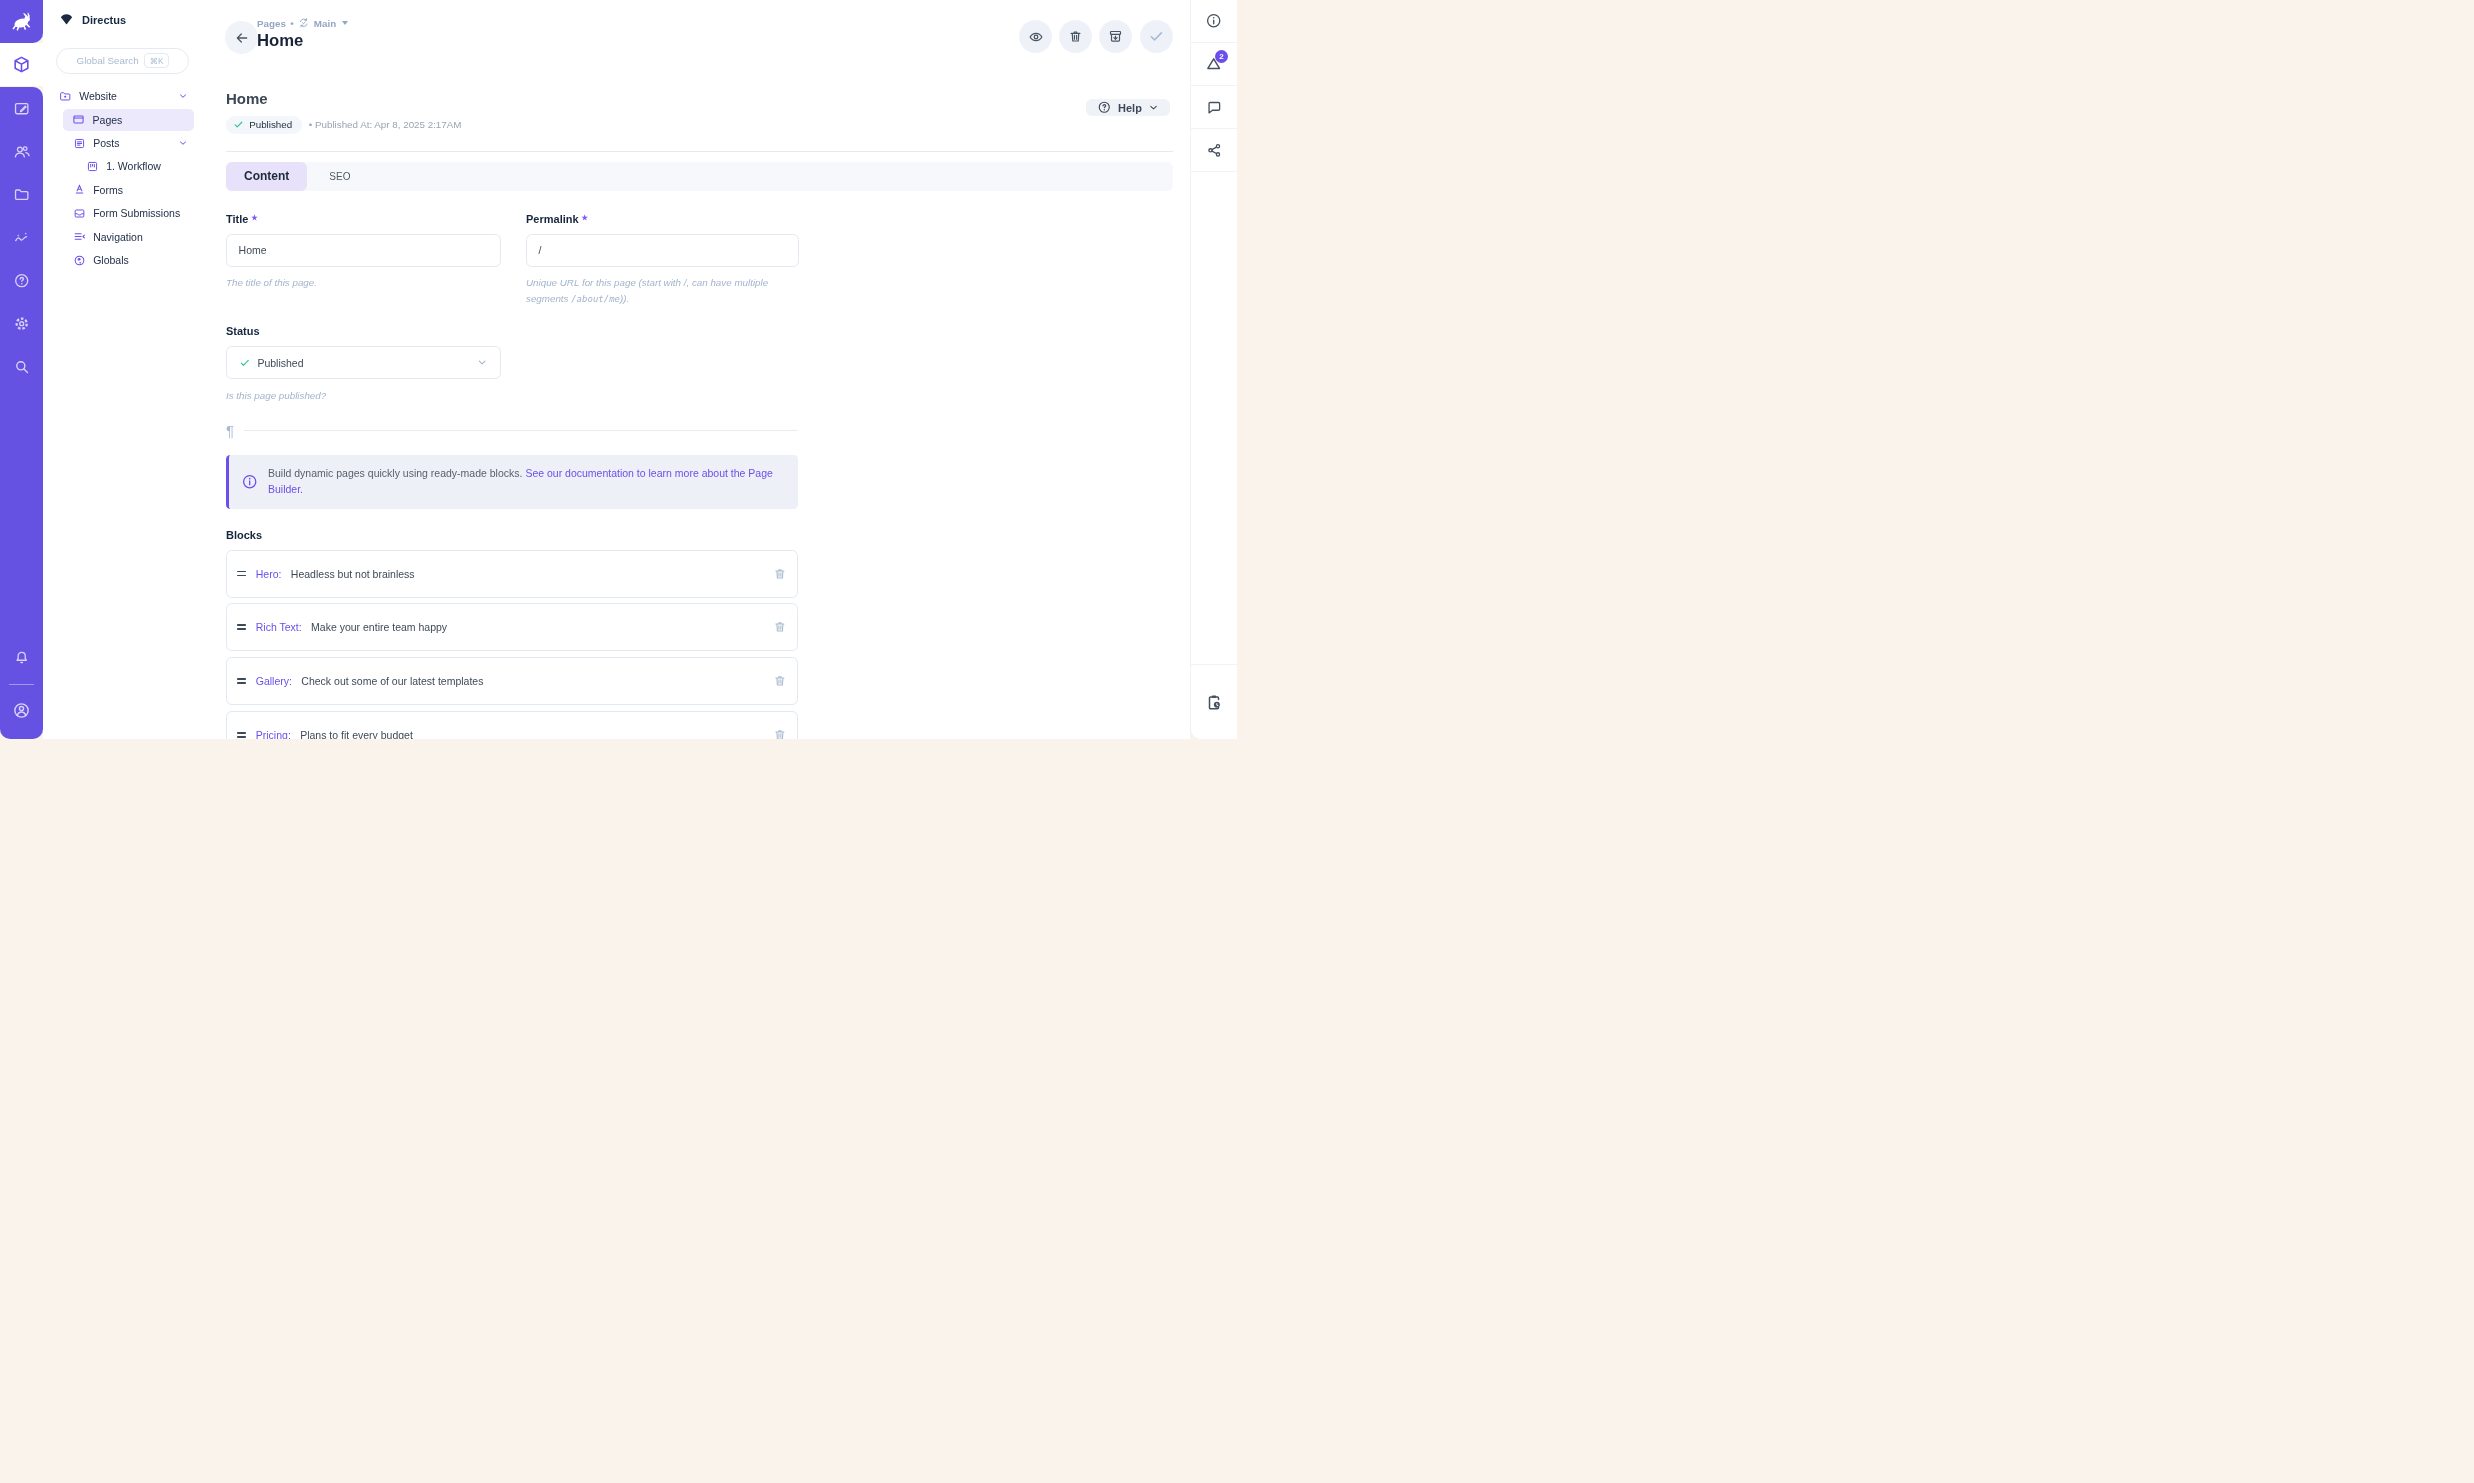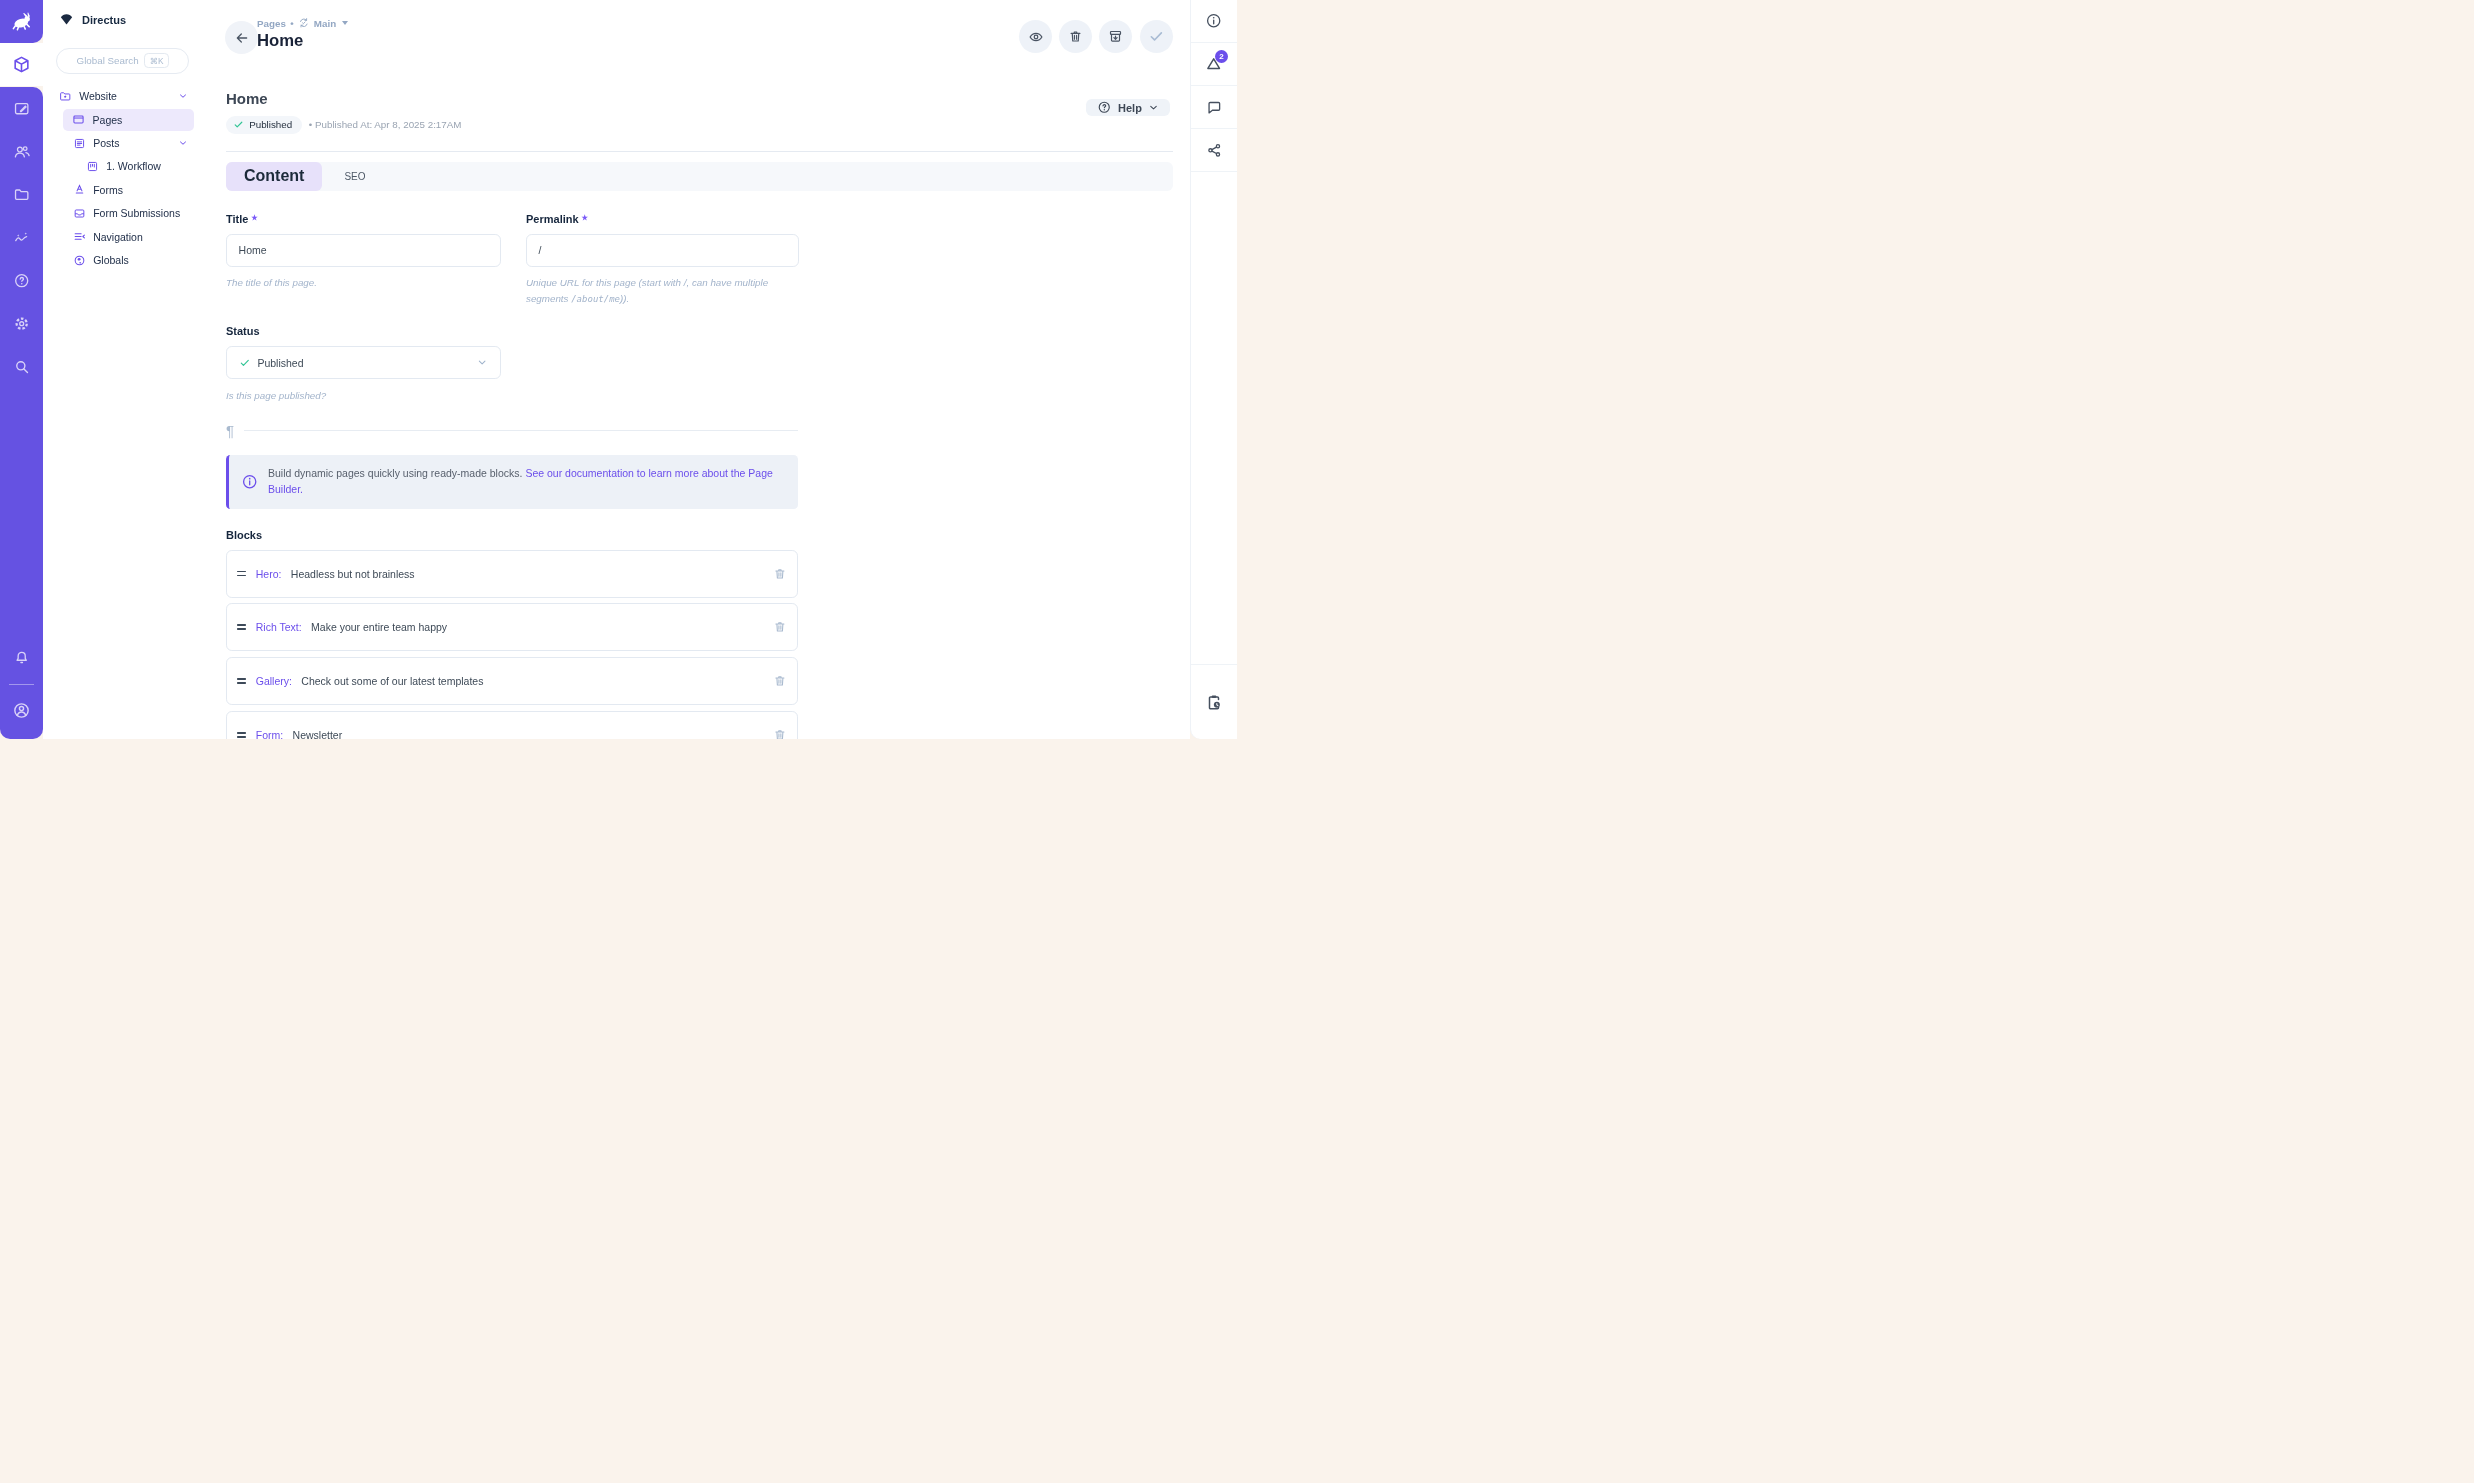--- a/index.html
+++ b/index.html
@@ -61,21 +61,21 @@
   .content { position:absolute; left:25px; top:70px; width:947px; }
   .page-h1 { margin-top:20px; font-size:15px; font-weight:700; color:#3D4755; }
   .badge-row { margin-top:8.7px; display:flex; align-items:center; gap:7.2px; }
   .status-badge { display:flex; align-items:center; gap:5px; background:#F3F6FA; border-radius:10px;
                   padding:3.6px 9.4px 3.6px 7.2px; font-size:9.8px; font-weight:500; color:#25303F; }
   .badge-meta { font-size:9.8px; color:#9AA4B2; }
   .divider { margin-top:17.4px; width:947px; height:0.7px; background:#E5EAF1; }
   .tabbar { margin-top:10px; width:947px; height:29px; background:#F6F8FB; border-radius:5.8px;
             display:flex; align-items:center; }
   .tab-active { height:29px; border-radius:5.8px; background:#E7E1FA; padding:0 18px; display:flex;
-                align-items:center; font-size:16px; font-weight:700; color:#1C2A3A; cursor:pointer; }
+                align-items:center; font-size:12px; font-weight:700; color:#1C2A3A; cursor:pointer; }
   .tab { padding:0 22px; font-size:10px; font-weight:500; color:#4E5967; cursor:pointer; }
 
   .fgrid { margin-top:22px; display:grid; grid-template-columns:275px 273px; column-gap:25px; }
   .fgrid2 { margin-top:19px; }
   .flabel { font-size:11px; font-weight:700; color:#16263D; }
   .star { color:#7A5AF8; font-size:7.2px; vertical-align:top; margin-left:2.9px; }
   .fbox { margin-top:8.7px; height:33px; border:1.1px solid #E3E9F1; border-radius:5.8px; background:#fff;
           display:flex; align-items:center; padding:0 11.6px; font-size:10.5px; color:#3E4A57; cursor:text; }
   .fnote { margin-top:8.7px; font-size:9.8px; font-style:italic; color:#A3B4CB; line-height:1.55; }
   .mono { font-family:"DejaVu Sans Mono",monospace; font-size:9px; }
@@ -550,20 +550,34 @@
               <path d="M5 7h14M10 7V4.8h4V7M6.8 7l.8 12.2h8.8L17.2 7"></path>
               <path d="M10.3 10.2v6M13.7 10.2v6"></path>
             </svg>
         </span>
       </div>
       <div class="brow">
         <span class="drag">
             <i></i>
             <i></i>
           </span>
+        <span class="btype">Pricing:</span>
+        <span class="btext">Plans to fit every budget</span>
+        <span class="btrash">
+          <svg width="13.8" height="13.8" viewBox="0 0 24 24" fill="none" stroke="currentColor" stroke-width="1.9" stroke-linecap="round" stroke-linejoin="round">
+              <path d="M5 7h14M10 7V4.8h4V7M6.8 7l.8 12.2h8.8L17.2 7"></path>
+              <path d="M10.3 10.2v6M13.7 10.2v6"></path>
+            </svg>
+        </span>
+      </div>
+      <div class="brow">
+        <span class="drag">
+            <i></i>
+            <i></i>
+          </span>
         <span class="btype">Form:</span>
         <span class="btext">Newsletter</span>
         <span class="btrash">
           <svg width="13.8" height="13.8" viewBox="0 0 24 24" fill="none" stroke="currentColor" stroke-width="1.9" stroke-linecap="round" stroke-linejoin="round">
               <path d="M5 7h14M10 7V4.8h4V7M6.8 7l.8 12.2h8.8L17.2 7"></path>
               <path d="M10.3 10.2v6M13.7 10.2v6"></path>
             </svg>
         </span>
       </div>
 

